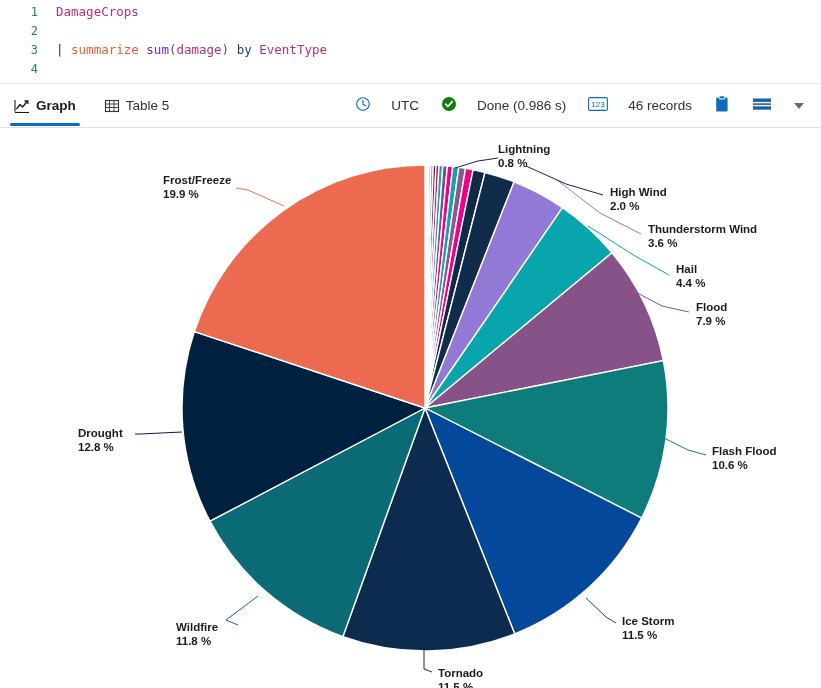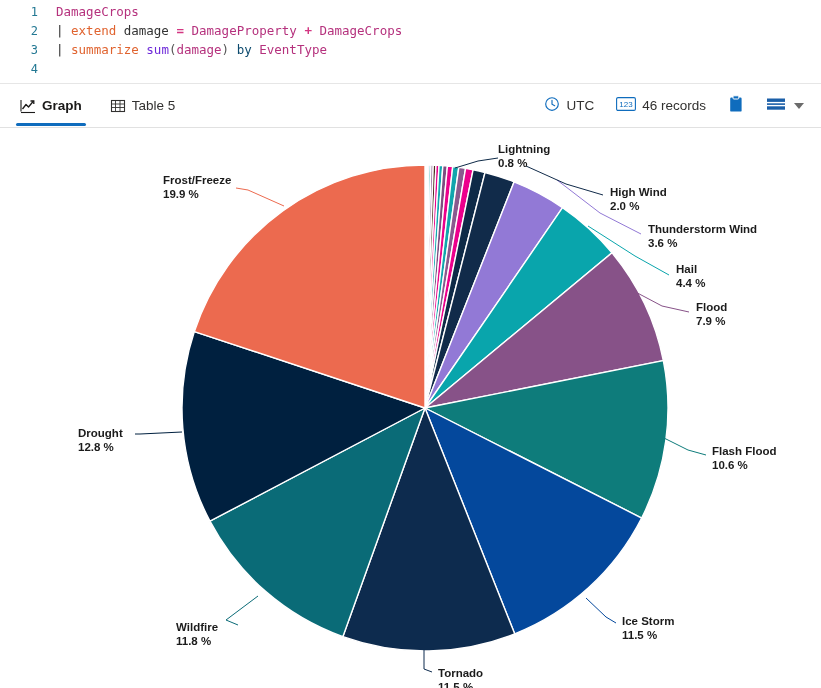--- a/index.html
+++ b/index.html
@@ -61,21 +61,21 @@
     position: absolute;
     left: 0; top: 84px;
     width: 821px;
     height: 44px;
     background: #ffffff;
     border-bottom: 1px solid #e1e1e1;
     box-sizing: border-box;
     display: flex;
     align-items: center;
   }
-  .tabs { display: flex; align-items: flex-start; height: 44px; padding-left: 6px; }
+  .tabs { display: flex; align-items: flex-start; height: 44px; padding-left: 0; }
   .tab {
     display: flex;
     align-items: center;
     gap: 6px;
     padding: 0 14px;
     height: 44px;
     font-size: 13.5px;
     color: #323130;
     cursor: pointer;
     position: relative;
@@ -97,21 +97,21 @@
     align-items: center;
     gap: 8px;
     margin-left: auto;
     padding-right: 10px;
     font-size: 13.5px;
     color: #323130;
   }
   .status-item {
     display: flex;
     align-items: center;
-    gap: 6px;
+    gap: 20px;
     padding: 0 7px;
     white-space: nowrap;
   }
   .chev {
     width: 0; height: 0;
     border-left: 5px solid transparent;
     border-right: 5px solid transparent;
     border-top: 6px solid #6b6b6b;
     margin-left: 2px;
   }
@@ -135,21 +135,21 @@
   .leader { fill: none; stroke-width: 1; }
 </style>
 </head>
 <body>
 
 <div id="app">
 
   <div class="editor">
     <div id="code-lines">
         <div class="code-line"><span class="gutter">1</span><span class="code-body"><span class="tok-tbl">DamageCrops</span></span></div>
-        <div class="code-line"><span class="gutter">2</span><span class="code-body"><span class="tok-pipe">| </span><span class="tok-kw">extend</span><span class="tok-plain"> damage </span><span class="tok-op">=</span><span class="tok-plain"> </span><span class="tok-col">DamageProperty</span><span class="tok-op"> + </span><span class="tok-col">DamageCrops</span></span></div>
+        <div class="code-line"><span class="gutter">2</span></div>
         <div class="code-line"><span class="gutter">3</span><span class="code-body"><span class="tok-pipe">| </span><span class="tok-kw">summarize</span><span class="tok-plain"> </span><span class="tok-fn">sum</span><span class="tok-punct">(</span><span class="tok-col">damage</span><span class="tok-punct">)</span><span class="tok-plain"> </span><span class="tok-by">by</span><span class="tok-plain"> </span><span class="tok-col">EventType</span></span></div>
         <div class="code-line"><span class="gutter">4</span></div>
       </div>
   </div>
 
   <div class="toolbar">
 
     <div class="tabs">
 
       <div class="tab active">
@@ -182,20 +182,29 @@
       <div class="status-item">
         <span>
           <svg width="16" height="16" viewBox="0 0 16 16">
             <circle cx="8" cy="8" r="6.3" fill="none" stroke="#0f6cbd" stroke-width="1.15"></circle>
             <path d="M8 4.3 V8.2 L10.7 9.7" fill="none" stroke="#0f6cbd" stroke-width="1.15" stroke-linecap="round"></path>
           </svg>
         </span>
         <span>UTC</span>
       </div>
 
+      <div class="status-item">
+        <span>
+          <svg width="16" height="16" viewBox="0 0 16 16">
+            <circle cx="8" cy="8" r="7" fill="#107c10"></circle>
+            <path d="M4.6 8.2 L6.9 10.5 L11.4 5.4" fill="none" stroke="#ffffff" stroke-width="1.7" stroke-linecap="round" stroke-linejoin="round"></path>
+          </svg>
+        </span>
+        <span>Done (0.986 s)</span>
+      </div>
 
       <div class="status-item">
         <span>
           <svg width="20" height="14" viewBox="0 0 20 14">
             <rect x="0.6" y="0.6" width="18.8" height="12.8" rx="1.4" fill="none" stroke="#0f6cbd" stroke-width="1.1"></rect>
             <text x="10" y="10" text-anchor="middle" font-family="Liberation Sans, sans-serif" font-size="8" fill="#0f6cbd">123</text>
           </svg>
         </span>
         <span>46 records</span>
       </div>

